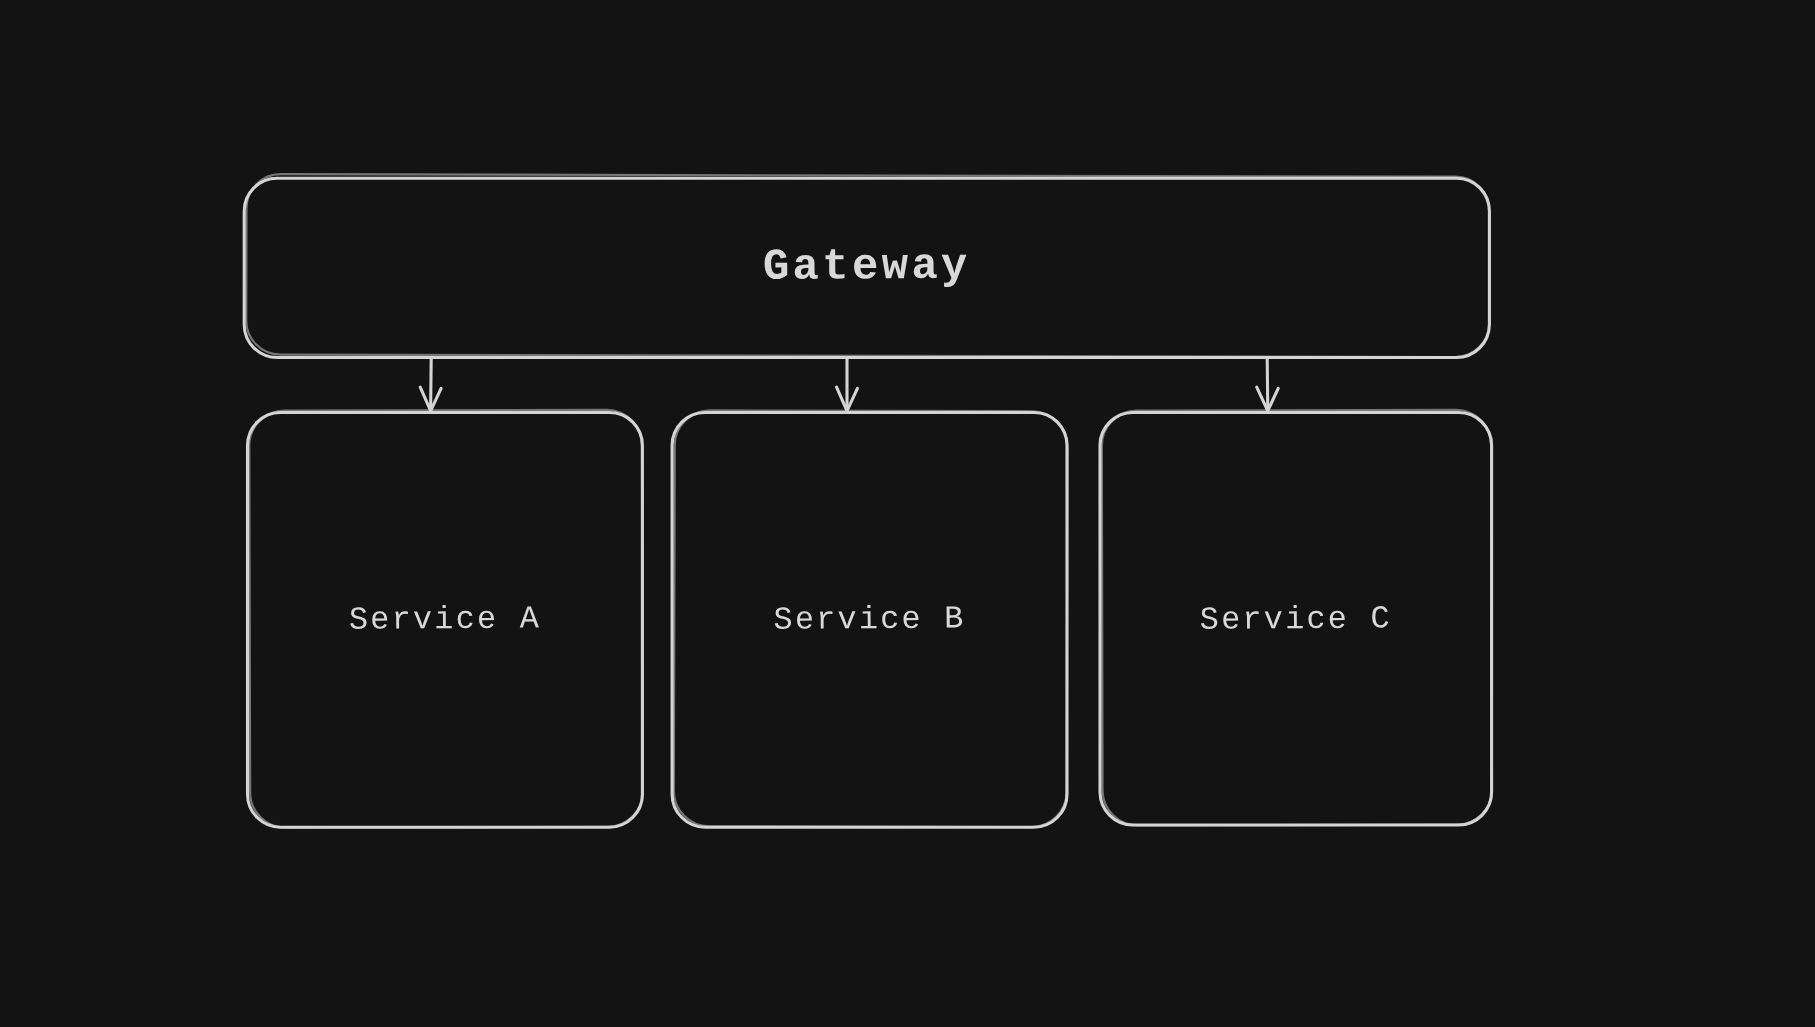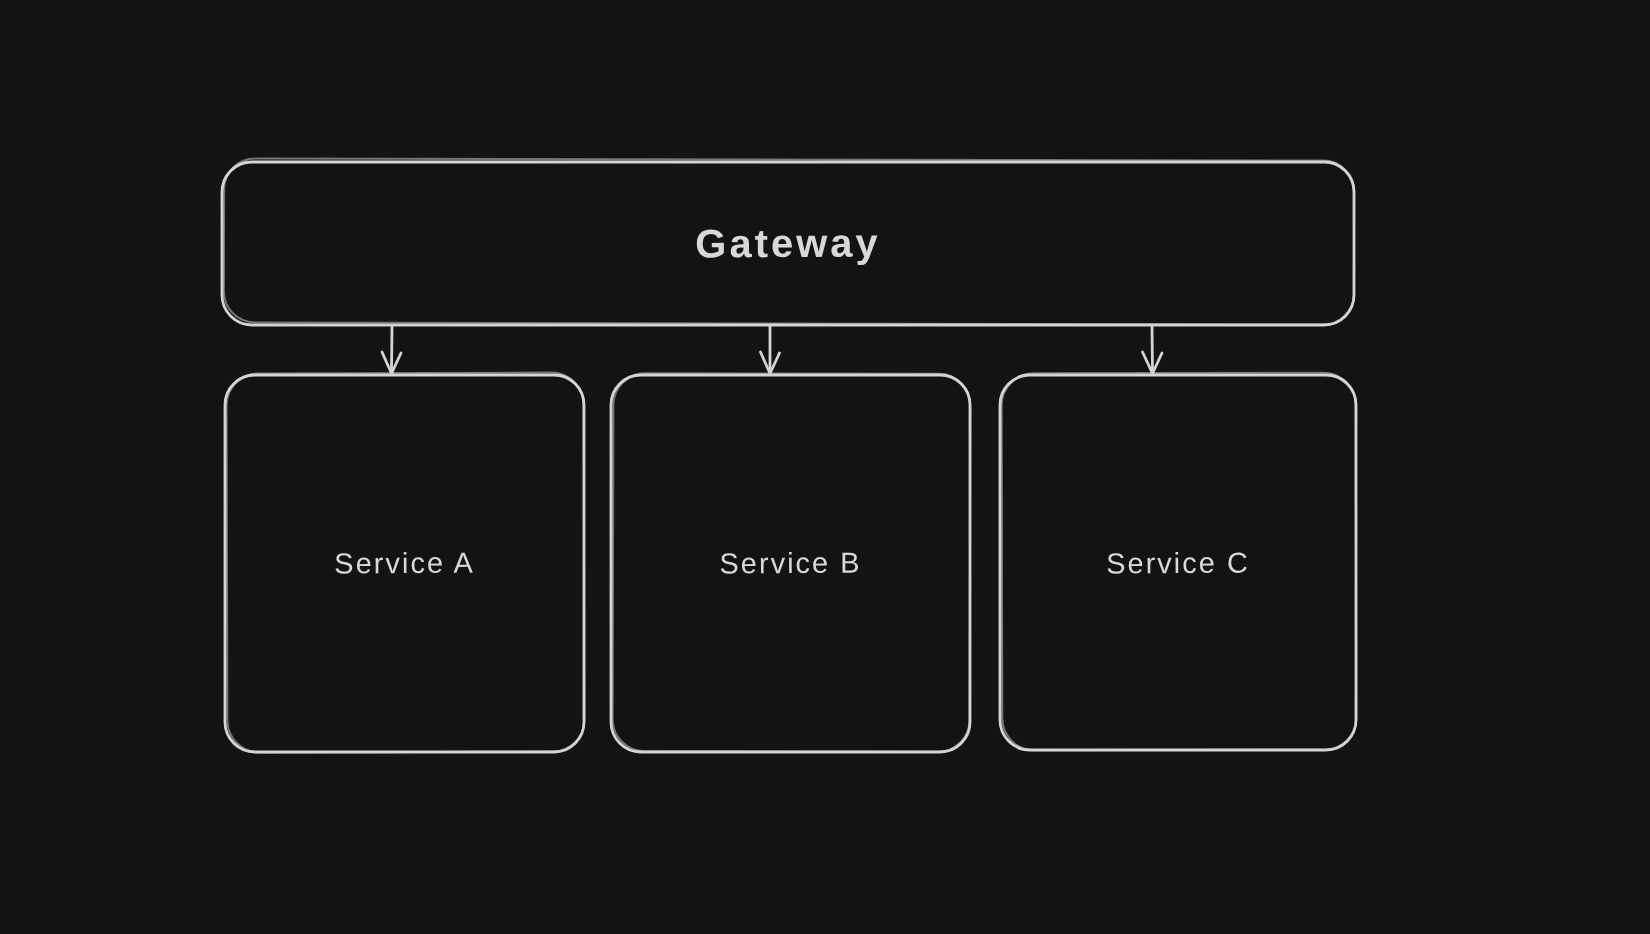--- a/index.html
+++ b/index.html
@@ -6,21 +6,21 @@
     margin: 0;
     padding: 0;
     background: #131313;
   }
   .canvas {
     position: relative;
     width: 1650px;
     height: 934px;
     background: #131313;
     overflow: hidden;
-    font-family: Liberation Sans, sans-serif;
+    font-family: Liberation Mono, monospace;
   }
   .shapes-svg {
     position: absolute;
     left: 0;
     top: 0;
     width: 1650px;
     height: 934px;
   }
   .node-label {
     position: absolute;

